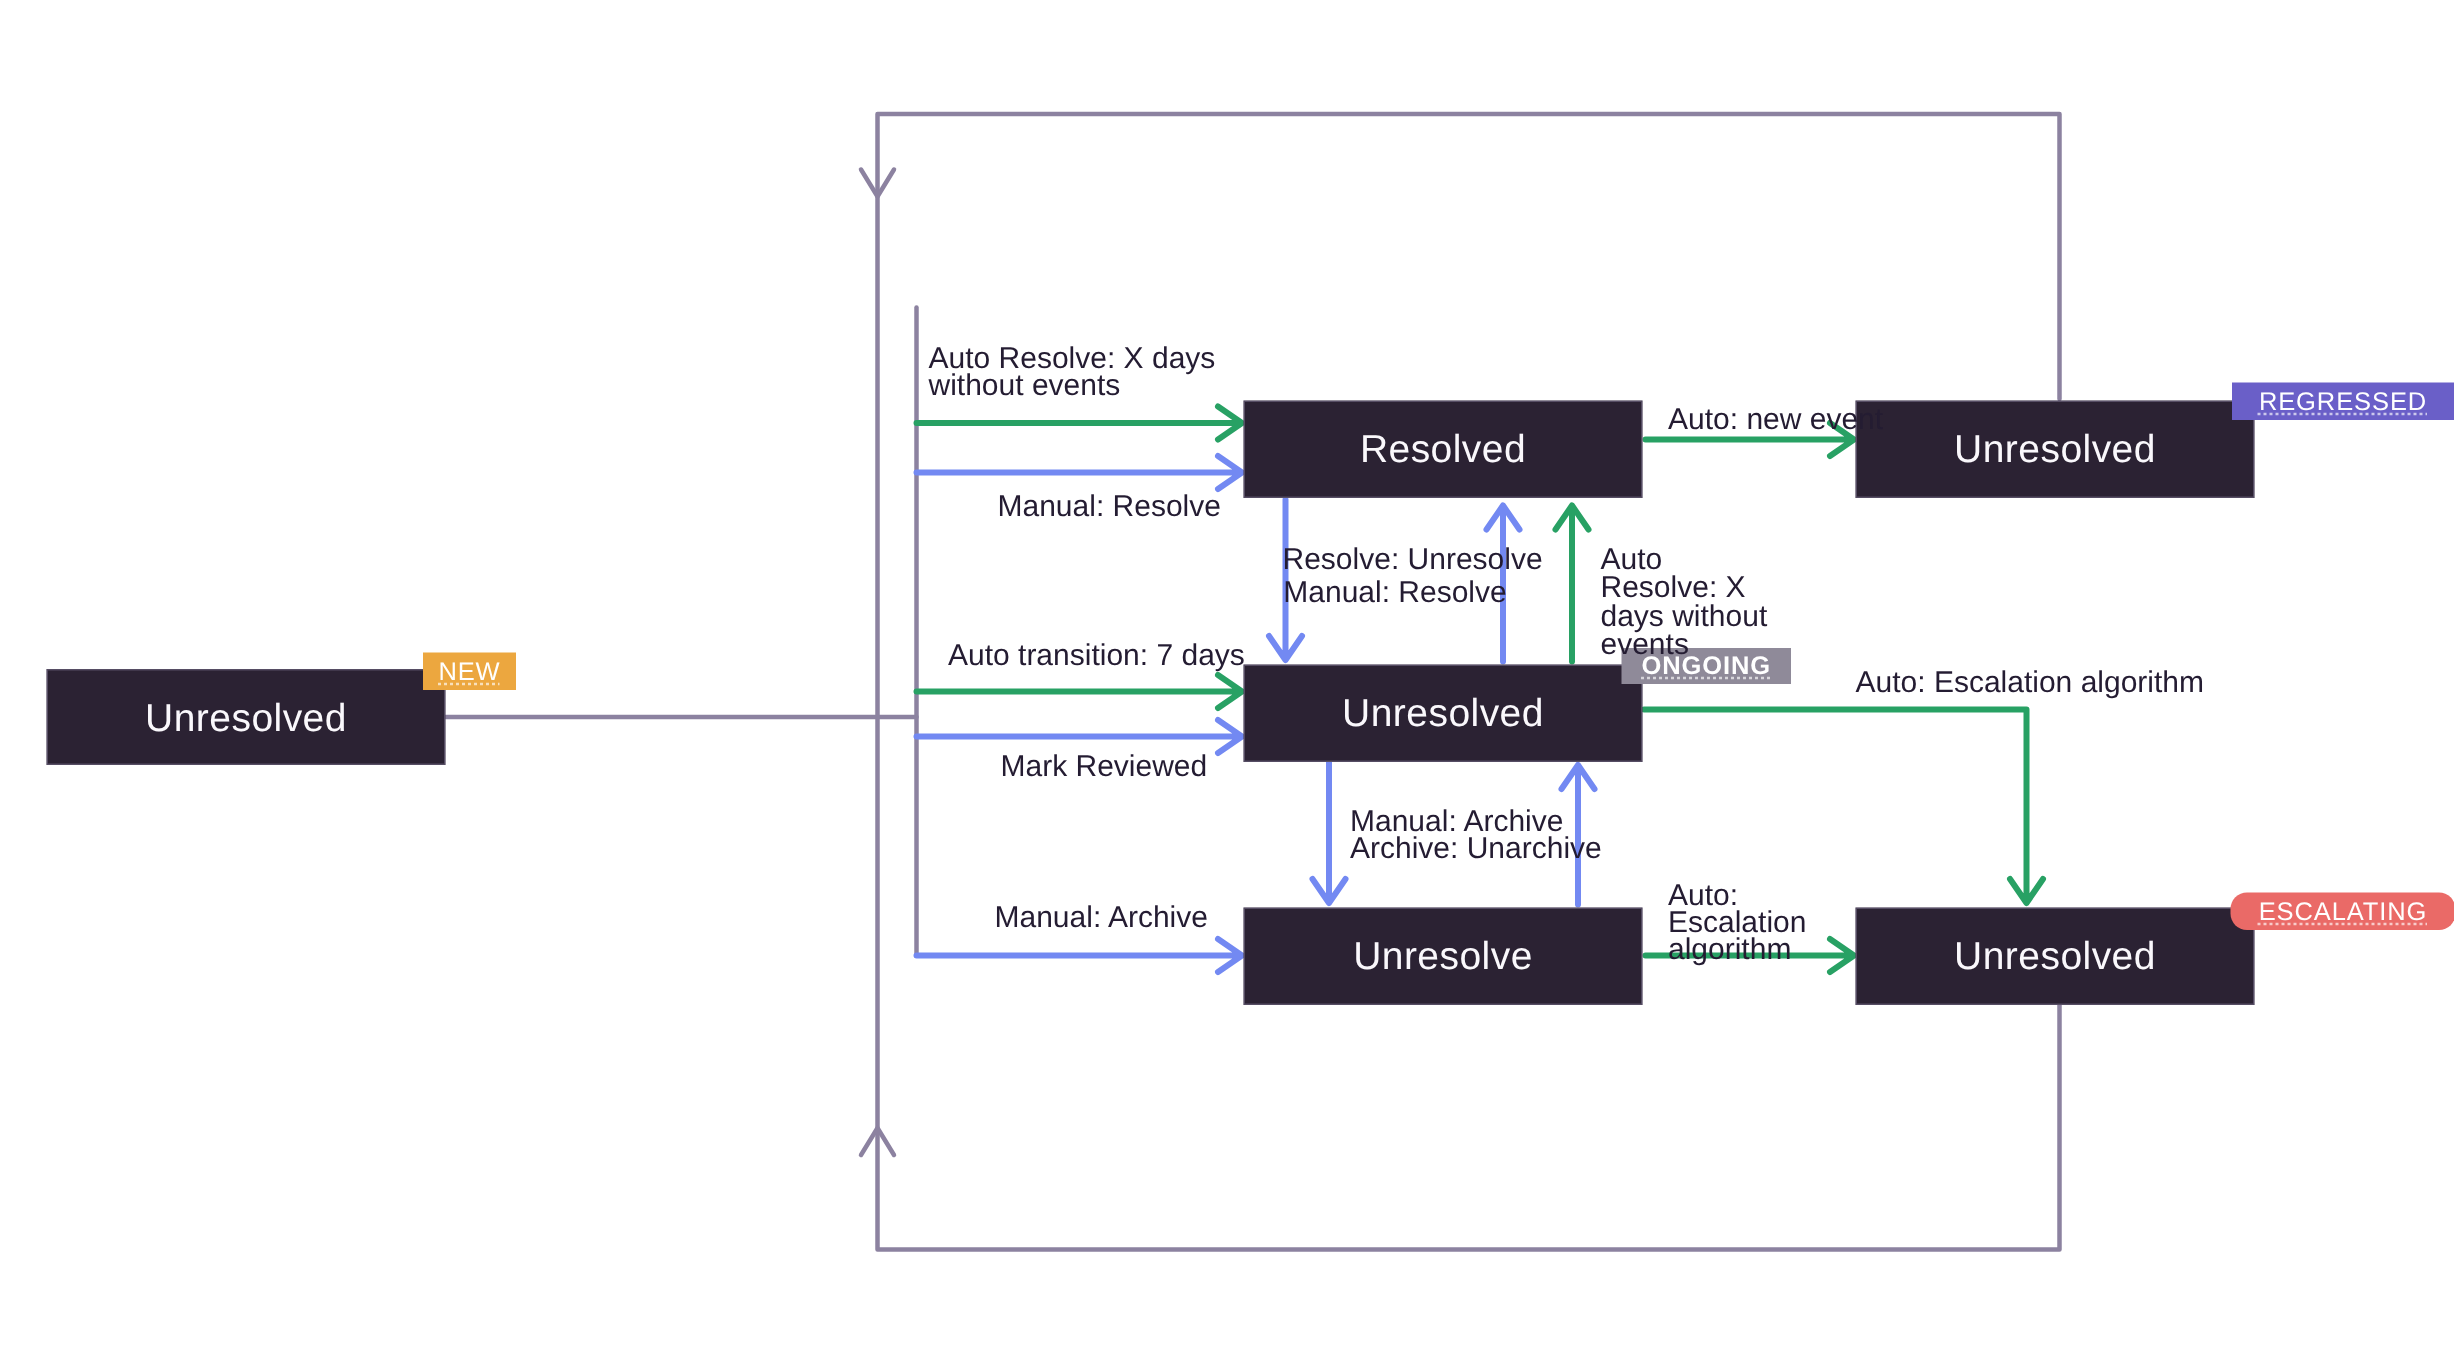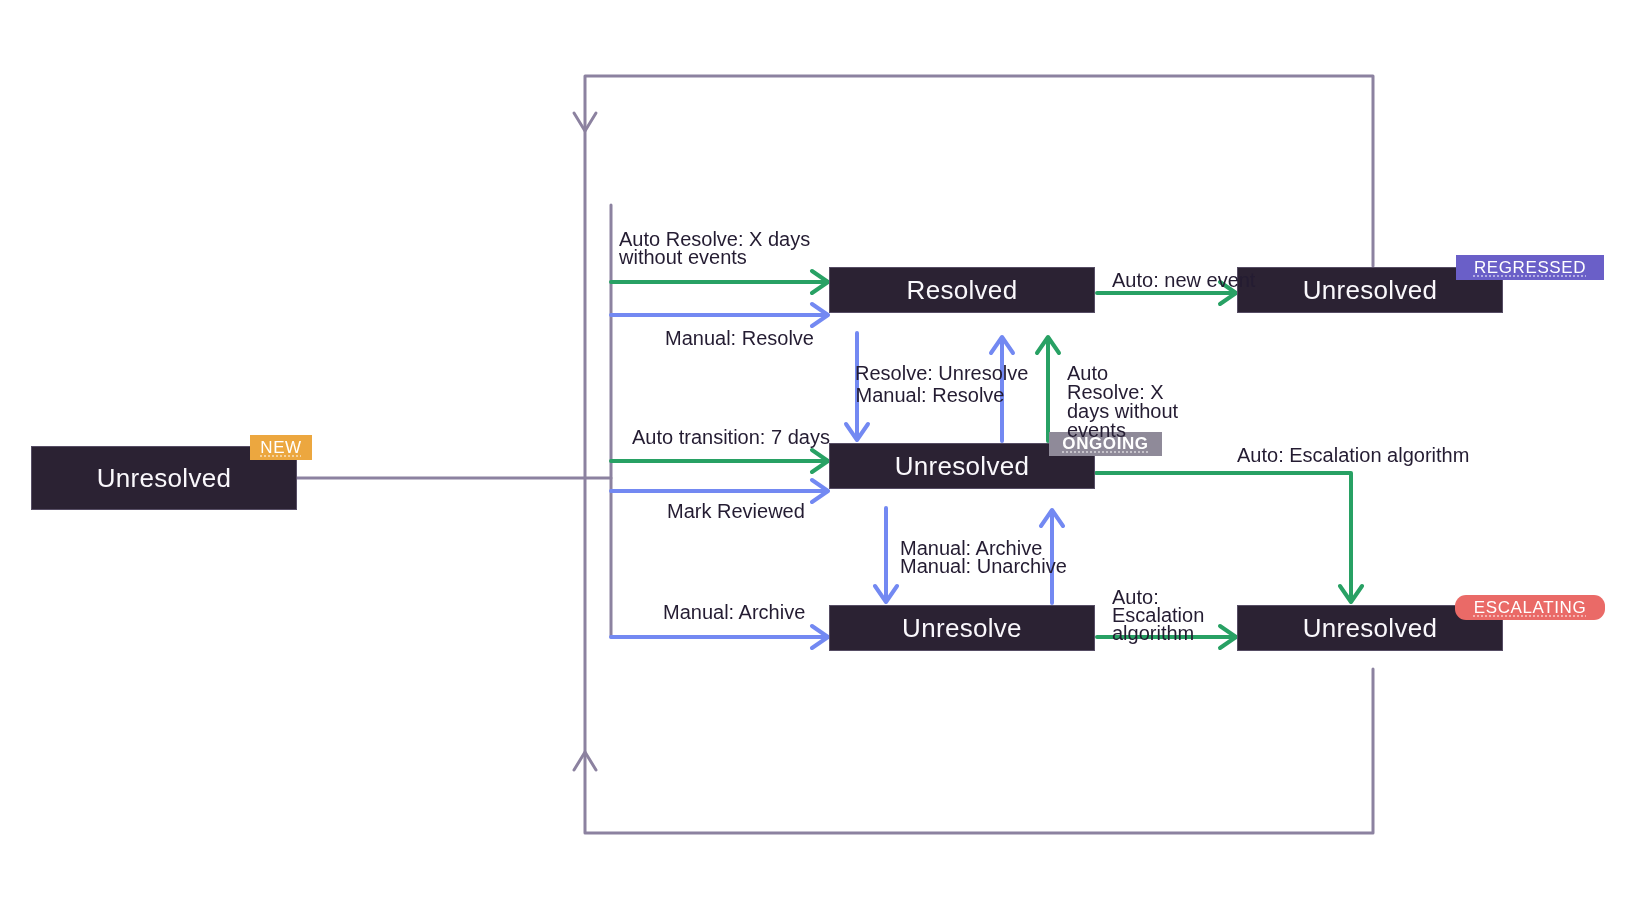--- a/index.html
+++ b/index.html
@@ -6,28 +6,28 @@
   .canvas{
     position:relative;width:1636px;height:906px;background:var(--background,#fff);
     font-family:"Liberation Sans",sans-serif;overflow:hidden;
   }
   .canvas svg{position:absolute;left:0;top:0;}
   .conn{fill:none;stroke-linecap:round;stroke-linejoin:round;}
   .conn.purple{stroke:var(--loop-line-purple);stroke-width:3;}
   .conn.green{stroke:var(--auto-transition-green);stroke-width:4;}
   .conn.blue{stroke:var(--manual-transition-blue);stroke-width:4;}
   .state{
-    position:absolute;width:266px;height:46px;background:var(--state-box);
+    position:absolute;width:266px;height:65px;background:var(--state-box);
     color:var(--state-text);display:flex;align-items:center;justify-content:center;
     font-size:26px;font-weight:500;letter-spacing:.3px;
     border:1px solid rgba(140,130,160,.45);box-sizing:border-box;z-index:2;
   }
   .badge{
     position:absolute;display:flex;align-items:center;justify-content:center;
-    color:var(--badge-text);font-size:17px;font-weight:500;letter-spacing:.6px;z-index:3;
+    color:var(--badge-text);font-size:17px;font-weight:500;letter-spacing:.6px;z-index:3;margin-left:32px;
   }
   .badge span{text-decoration:underline dotted rgba(255,255,255,.65);text-underline-offset:3px;}
   .badge.new{background:var(--badge-new);}
   .badge.regressed{background:var(--badge-regressed);}
   .badge.ongoing{background:var(--badge-ongoing);font-weight:bold;}
   .badge.escalating{background:var(--badge-escalating);border-radius:11px;}
   .lbl{
     position:absolute;font-size:20px;font-weight:500;color:var(--label-text);
     line-height:18px;white-space:nowrap;z-index:4;
   }
@@ -99,17 +99,17 @@
   <div class="lbl wrap" style="left:619px;top:230px;width:205px">Auto Resolve: X days without events</div>
   <div class="lbl" style="left:665px;top:329px">Manual: Resolve</div>
   <div class="lbl" style="left:1112px;top:271px">Auto: new event</div>
   <div class="lbl center" style="left:855px;top:364px;width:150px">Resolve: Unresolve</div>
   <div class="lbl center" style="left:855px;top:386px;width:150px">Manual: Resolve</div>
   <div class="lbl wrap lh19" style="left:1067px;top:364px;width:118px">Auto Resolve: X days without events</div>
   <div class="lbl" style="left:632px;top:428px">Auto transition: 7 days</div>
   <div class="lbl" style="left:667px;top:502px">Mark Reviewed</div>
   <div class="lbl" style="left:1237px;top:446px">Auto: Escalation algorithm</div>
   <div class="lbl" style="left:900px;top:539px">Manual: Archive</div>
-  <div class="lbl" style="left:900px;top:557px">Manual: Unarchive</div>
+  <div class="lbl" style="left:900px;top:557px">Archive: Unarchive</div>
   <div class="lbl" style="left:663px;top:603px">Manual: Archive</div>
   <div class="lbl wrap" style="left:1112px;top:588px;width:124px">Auto: Escalation algorithm</div>
 
 </div>
 
 </body></html>

